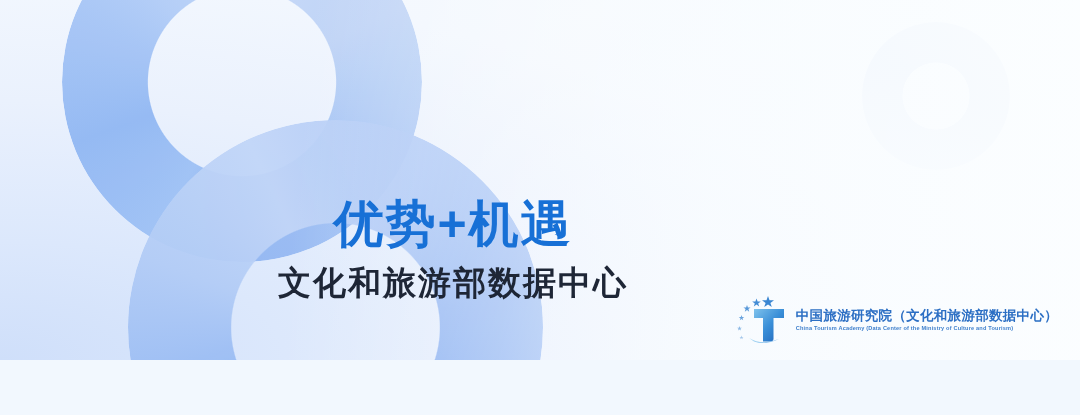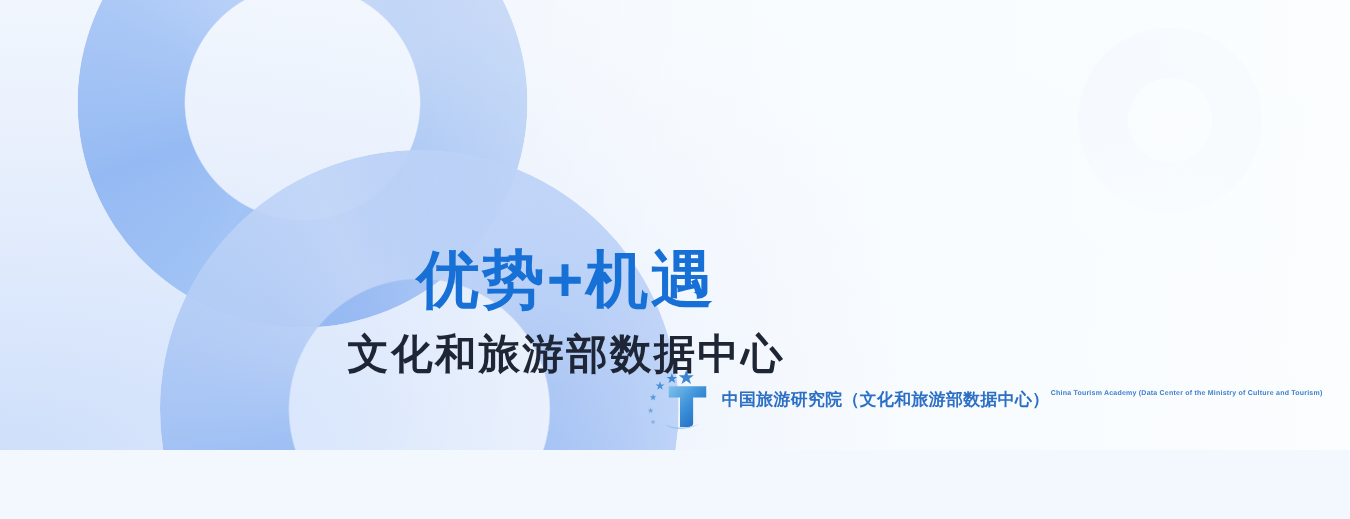--- a/index.html
+++ b/index.html
@@ -112,21 +112,21 @@
     position:absolute;
     right:22px;
     bottom:14px;
     display:flex;
     align-items:center;
     gap:8px;
   }
 
   .logo-mark { width:56px; height:52px; flex:0 0 auto; display:block; }
 
-  .logo-text { display:flex; flex-direction:row; gap:1px; }
+  .logo-text { display:flex; flex-direction:column; gap:1px; }
 
   .logo-text-cn {
     font-family:"Liberation Sans", sans-serif;
     font-size:13.5px;
     font-weight:bold;
     color:#2C6FC4;
     letter-spacing:.3px;
     white-space:nowrap;
     line-height:1.18;
   }

